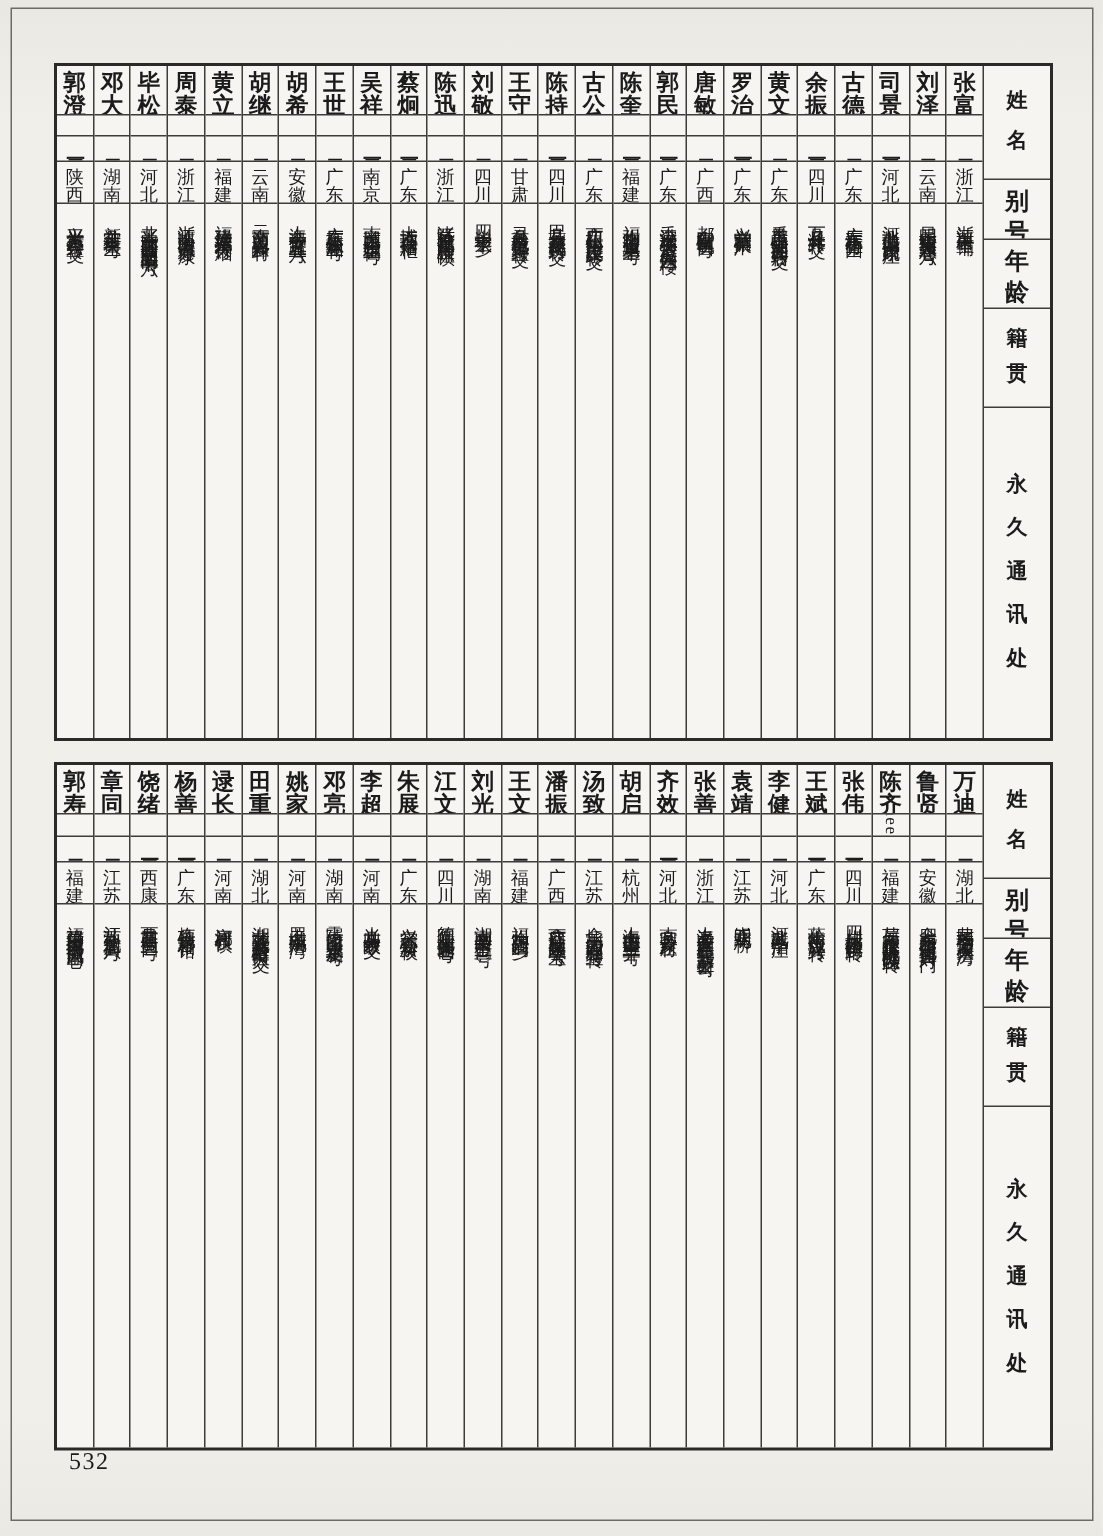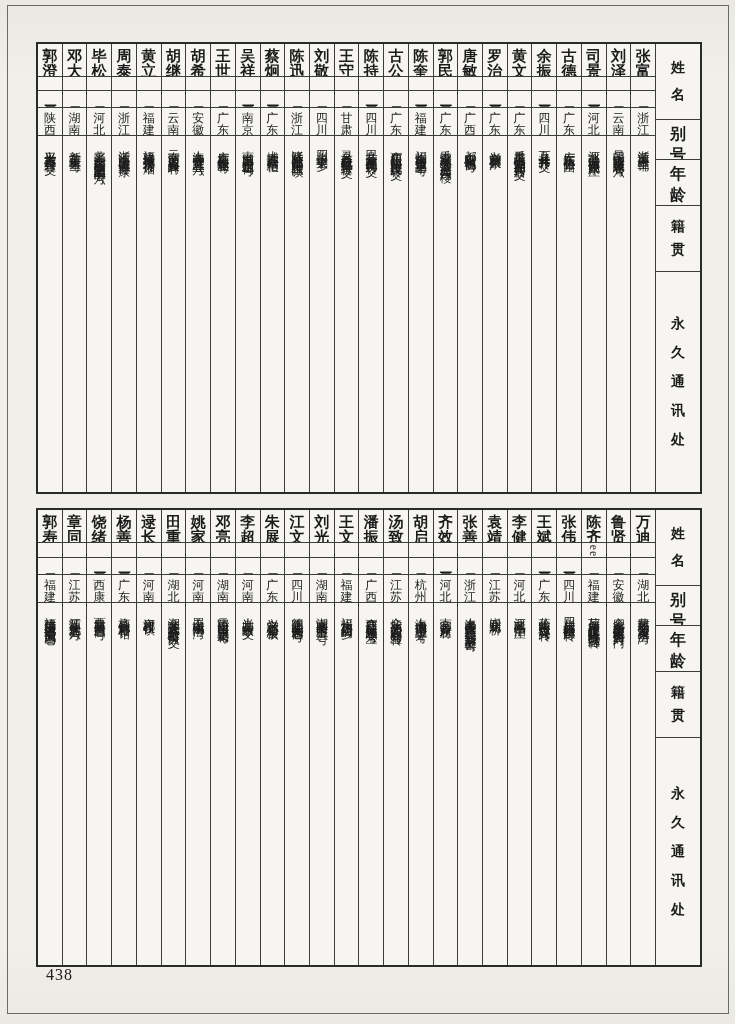--- a/index.html
+++ b/index.html
@@ -1072,13 +1072,13 @@
           <span>建</span>
           <span>莆</span>
         </div>
         <div class="cell c-addr">
           <span class="vtext">福建莆田城内塔寺前凤山巷</span>
         </div>
       </div>
     </div>
 </div>
 
-<div class="page-number">438</div>
+<div class="page-number">532</div>
 
 </body></html>

